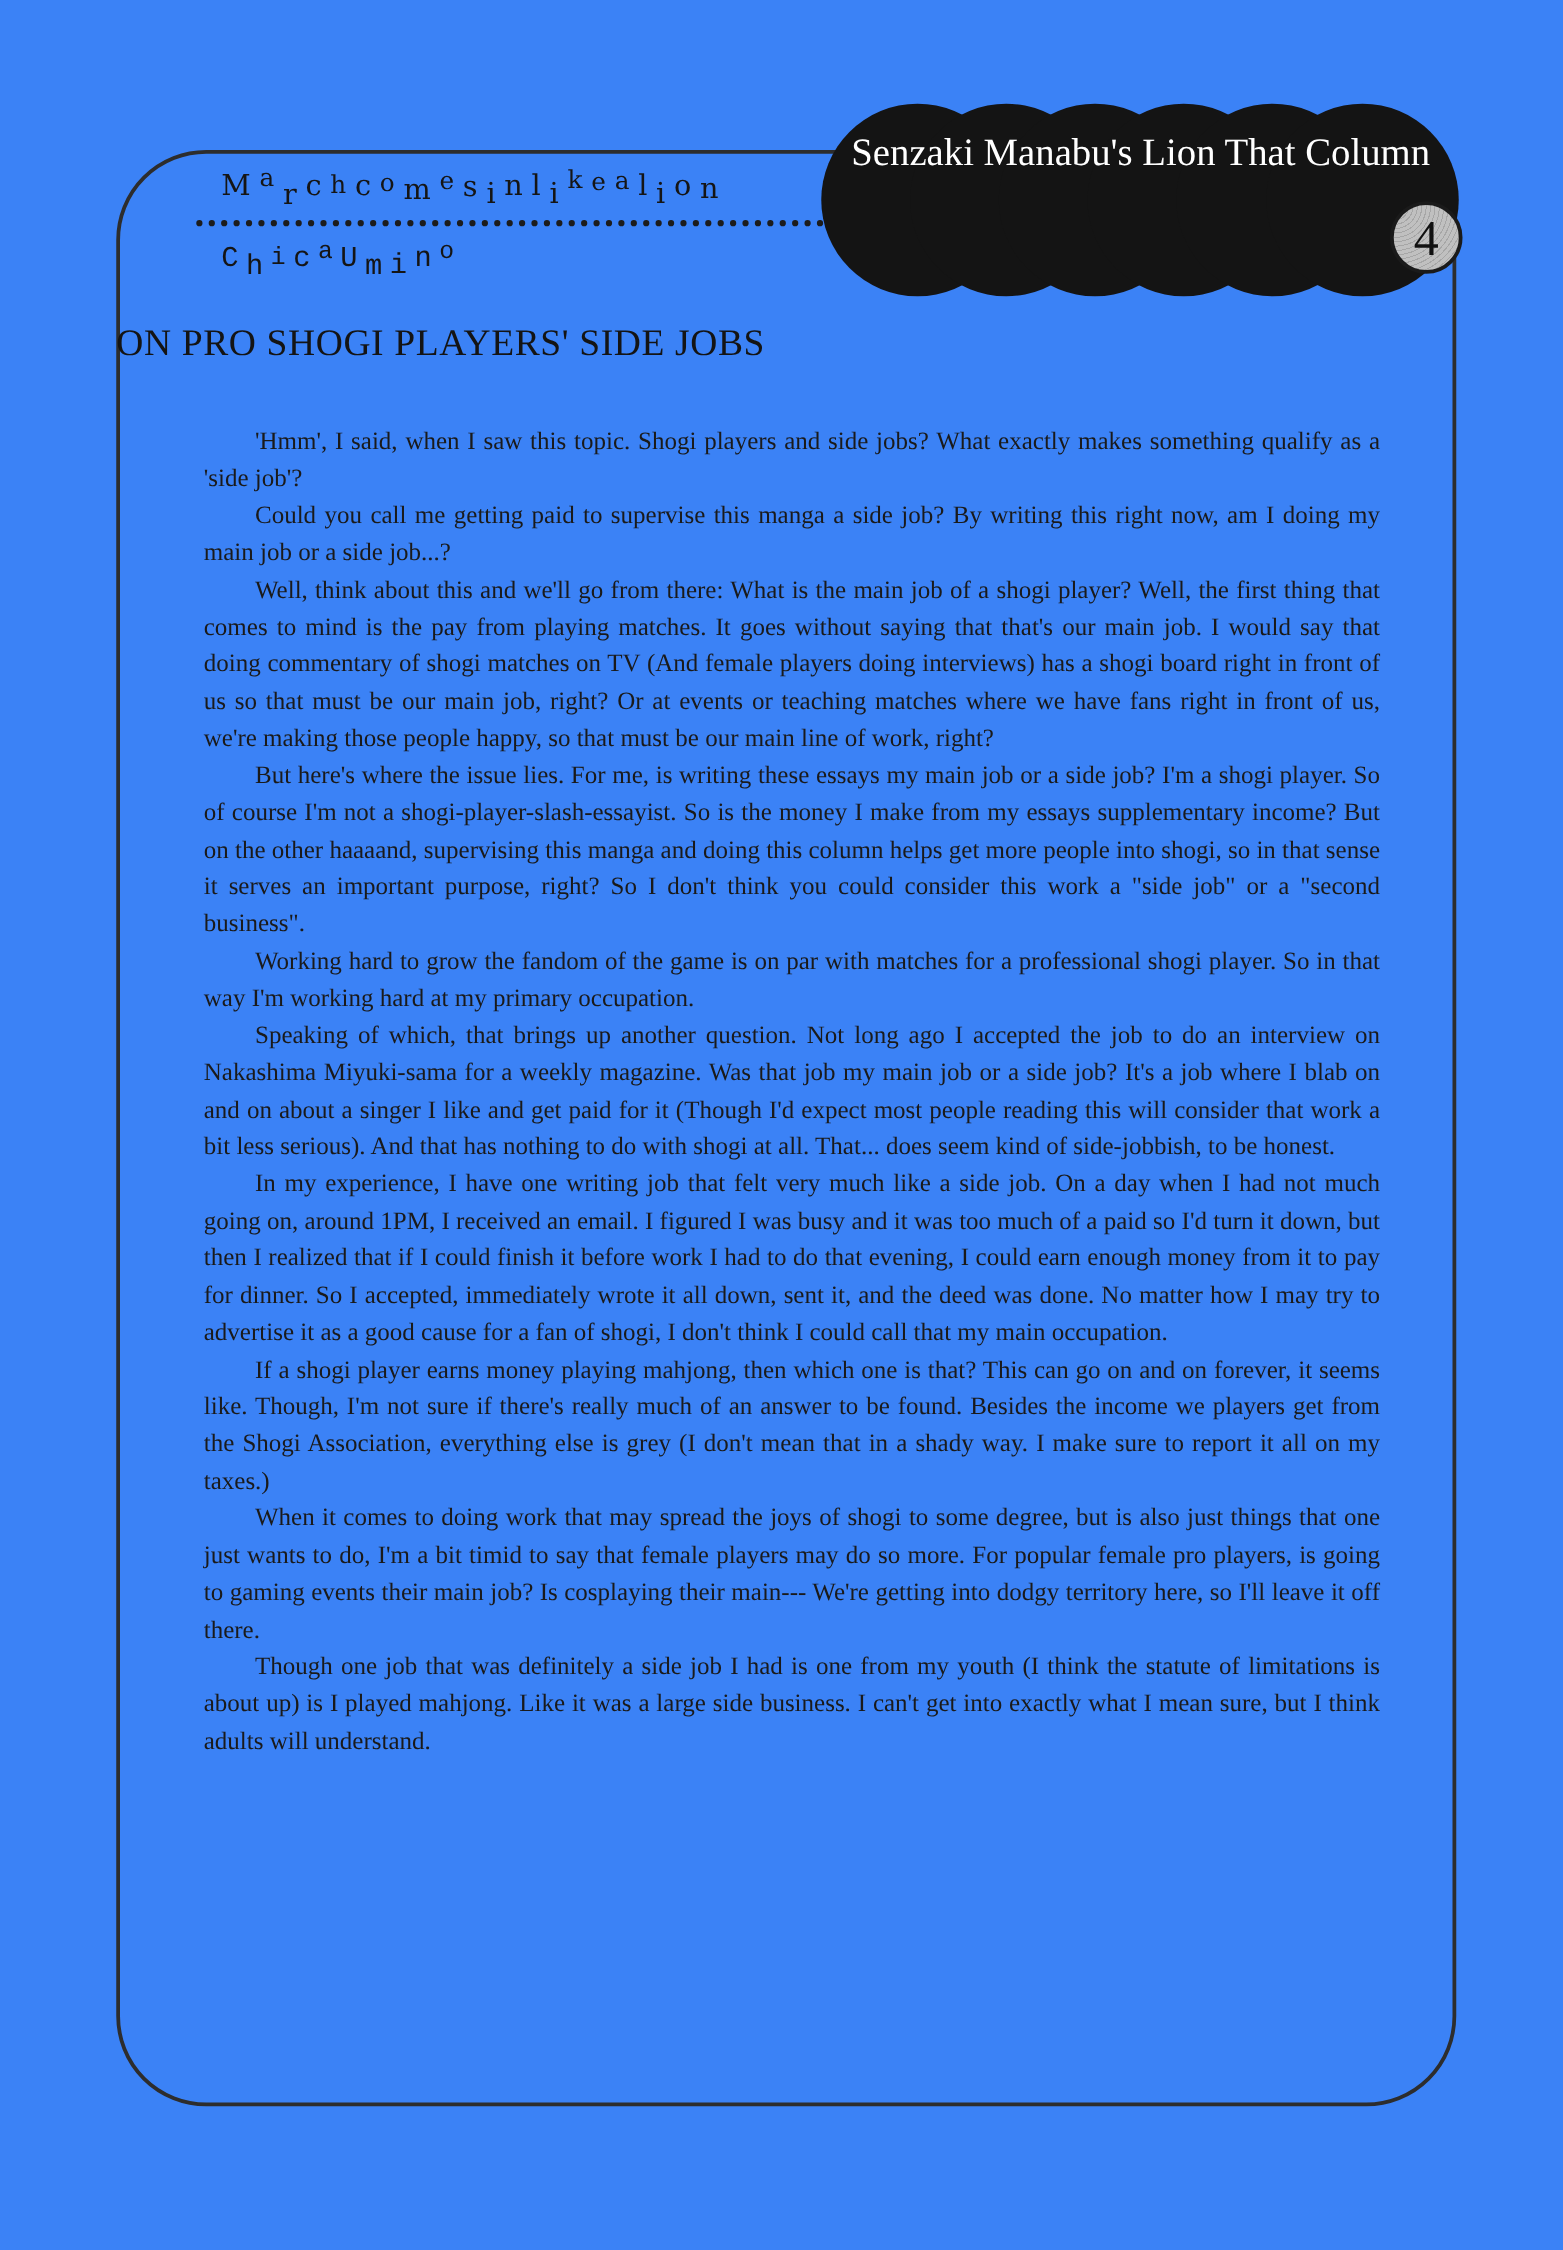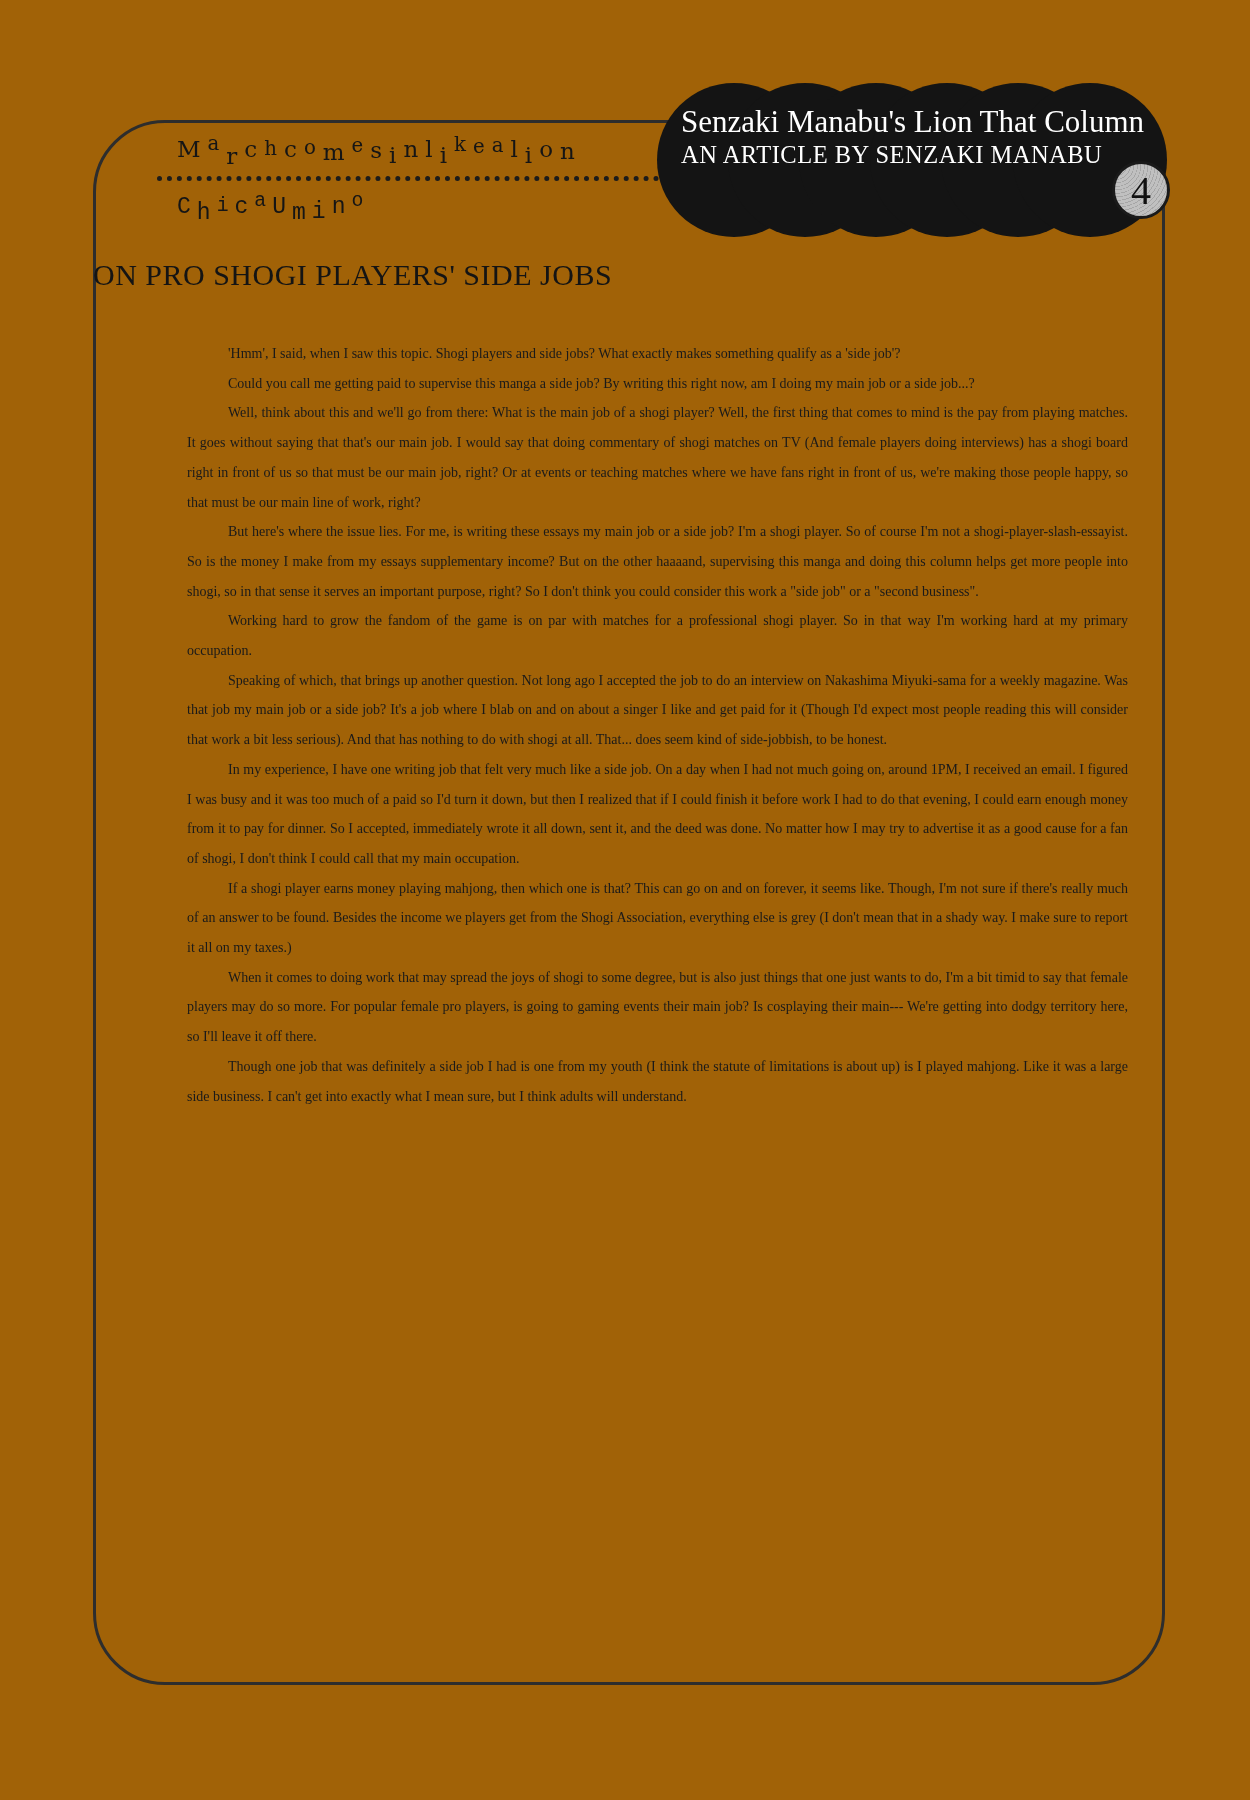--- a/index.html
+++ b/index.html
@@ -1,19 +1,19 @@
 <!DOCTYPE html>
 <html style="--banner-bg: #141414; --banner-text: #ffffff; --badge-bg: #c0c0c0; --badge-border: #1a1a1a; --border: #2d2d2d; --text: #1a1a1a;"><head>
 <meta charset="utf-8">
 <style>
   html,body{margin:0;padding:0;background:#ffffff;}
   .page{
     position:relative;
     width:1250px;height:1800px;
-    background:#a16207;
+    background:#3b82f6;
     overflow:hidden;
     font-family:"Liberation Serif","DejaVu Serif",serif;
     color:var(--text,#1a1a1a);
   }
   .content-box{
     position:absolute;
     left:93px;top:120px;
     width:1072px;height:1565px;
     box-sizing:border-box;
     border:3px solid var(--border,#2d2d2d);
@@ -68,24 +68,23 @@
   }
   
   .article-title{
     position:absolute;left:93px;top:258px;width:1072px;z-index:2;
     text-align:left;
     font-size:30px;letter-spacing:.5px;
     color:#141414;
   }
   .article-body{
     position:absolute;left:163px;top:339px;width:941px;z-index:2;
-    font-size:14px;line-height:29.7px;
+    font-size:20px;line-height:29.7px;
     text-align:justify;
     color:var(--text,#1a1a1a);
-    margin-left:24px;
   }
   .article-body p{margin:0;text-indent:41px;}
 </style>
 </head>
 <body>
 
 <div class="page">
 
   <div class="content-box"></div>
 
@@ -101,21 +100,20 @@
         <circle cx="81" cy="81" r="77"></circle>
         <circle cx="152" cy="81" r="77"></circle>
         <circle cx="223" cy="81" r="77"></circle>
         <circle cx="294" cy="81" r="77"></circle>
         <circle cx="365" cy="81" r="77"></circle>
         <circle cx="437" cy="81" r="77"></circle>
       </g>
     </svg>
     <div class="banner-text">
       <div class="banner-title">Senzaki Manabu's Lion That Column</div>
-      <div class="banner-subtitle">AN ARTICLE BY SENZAKI MANABU</div>
     </div>
   </div>
 
   <div class="issue-badge">
     <span>4</span>
   </div>
 
   <div class="article-title">ON PRO SHOGI PLAYERS' SIDE JOBS</div>
 
   <div class="article-body">

